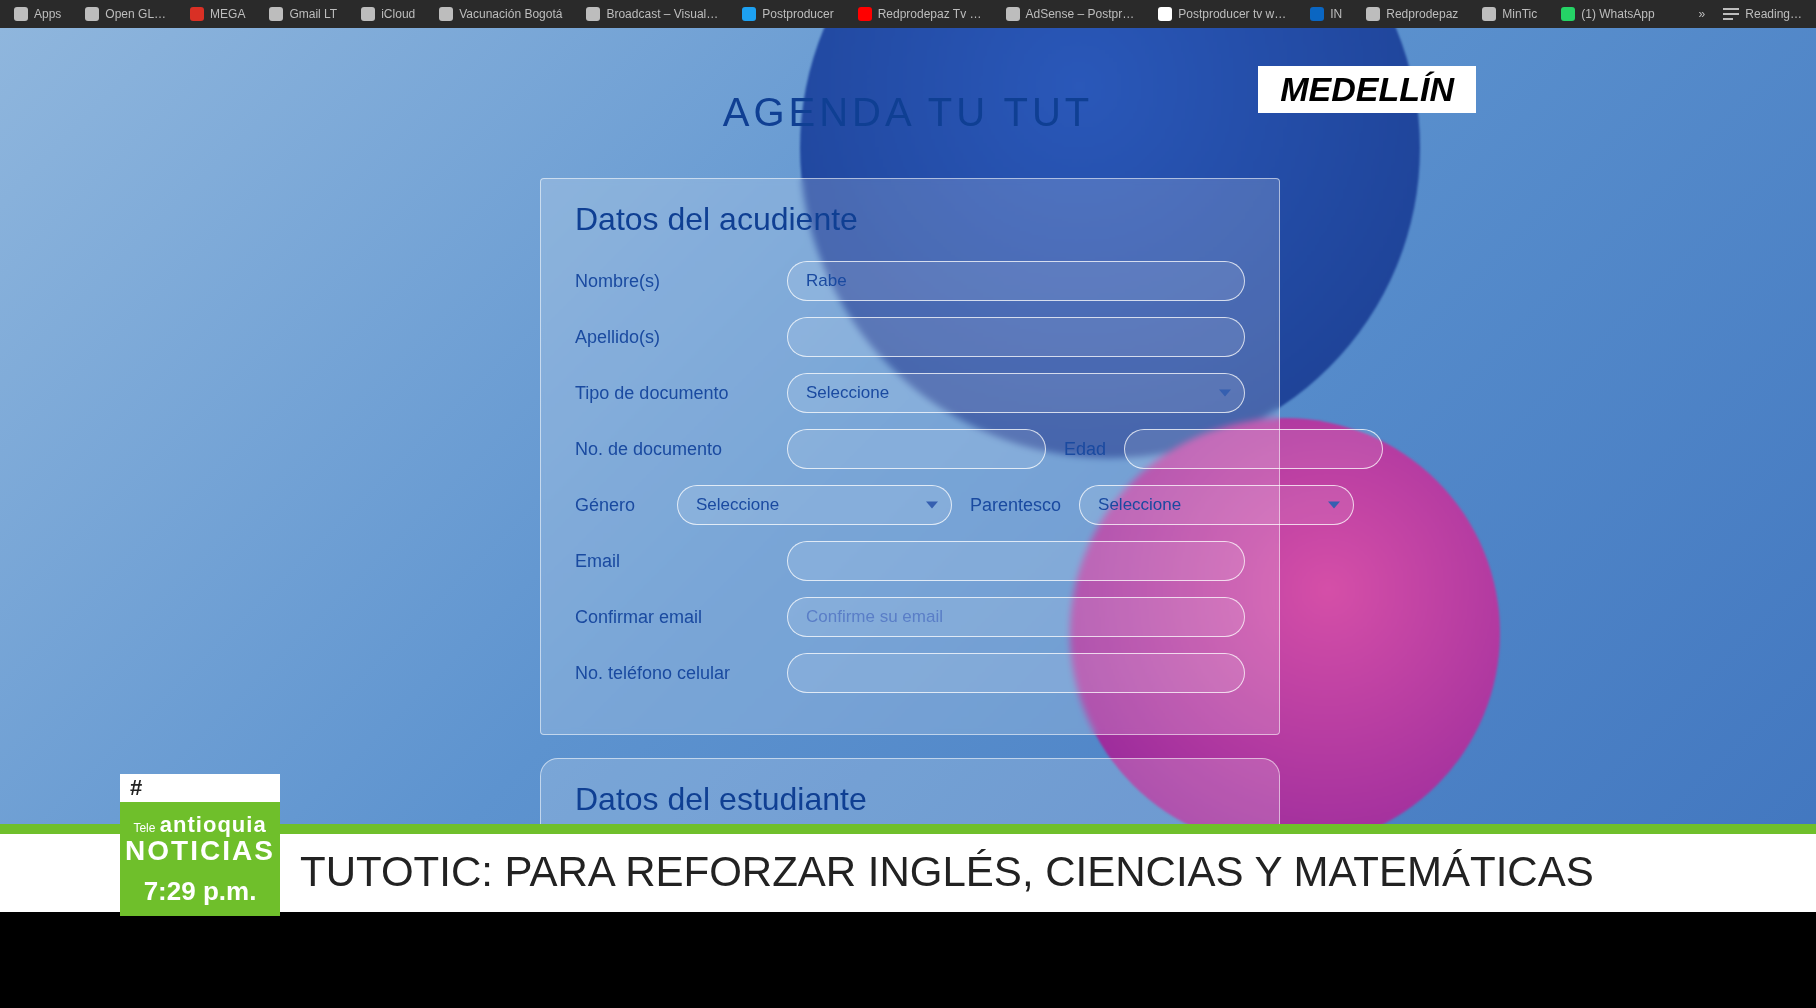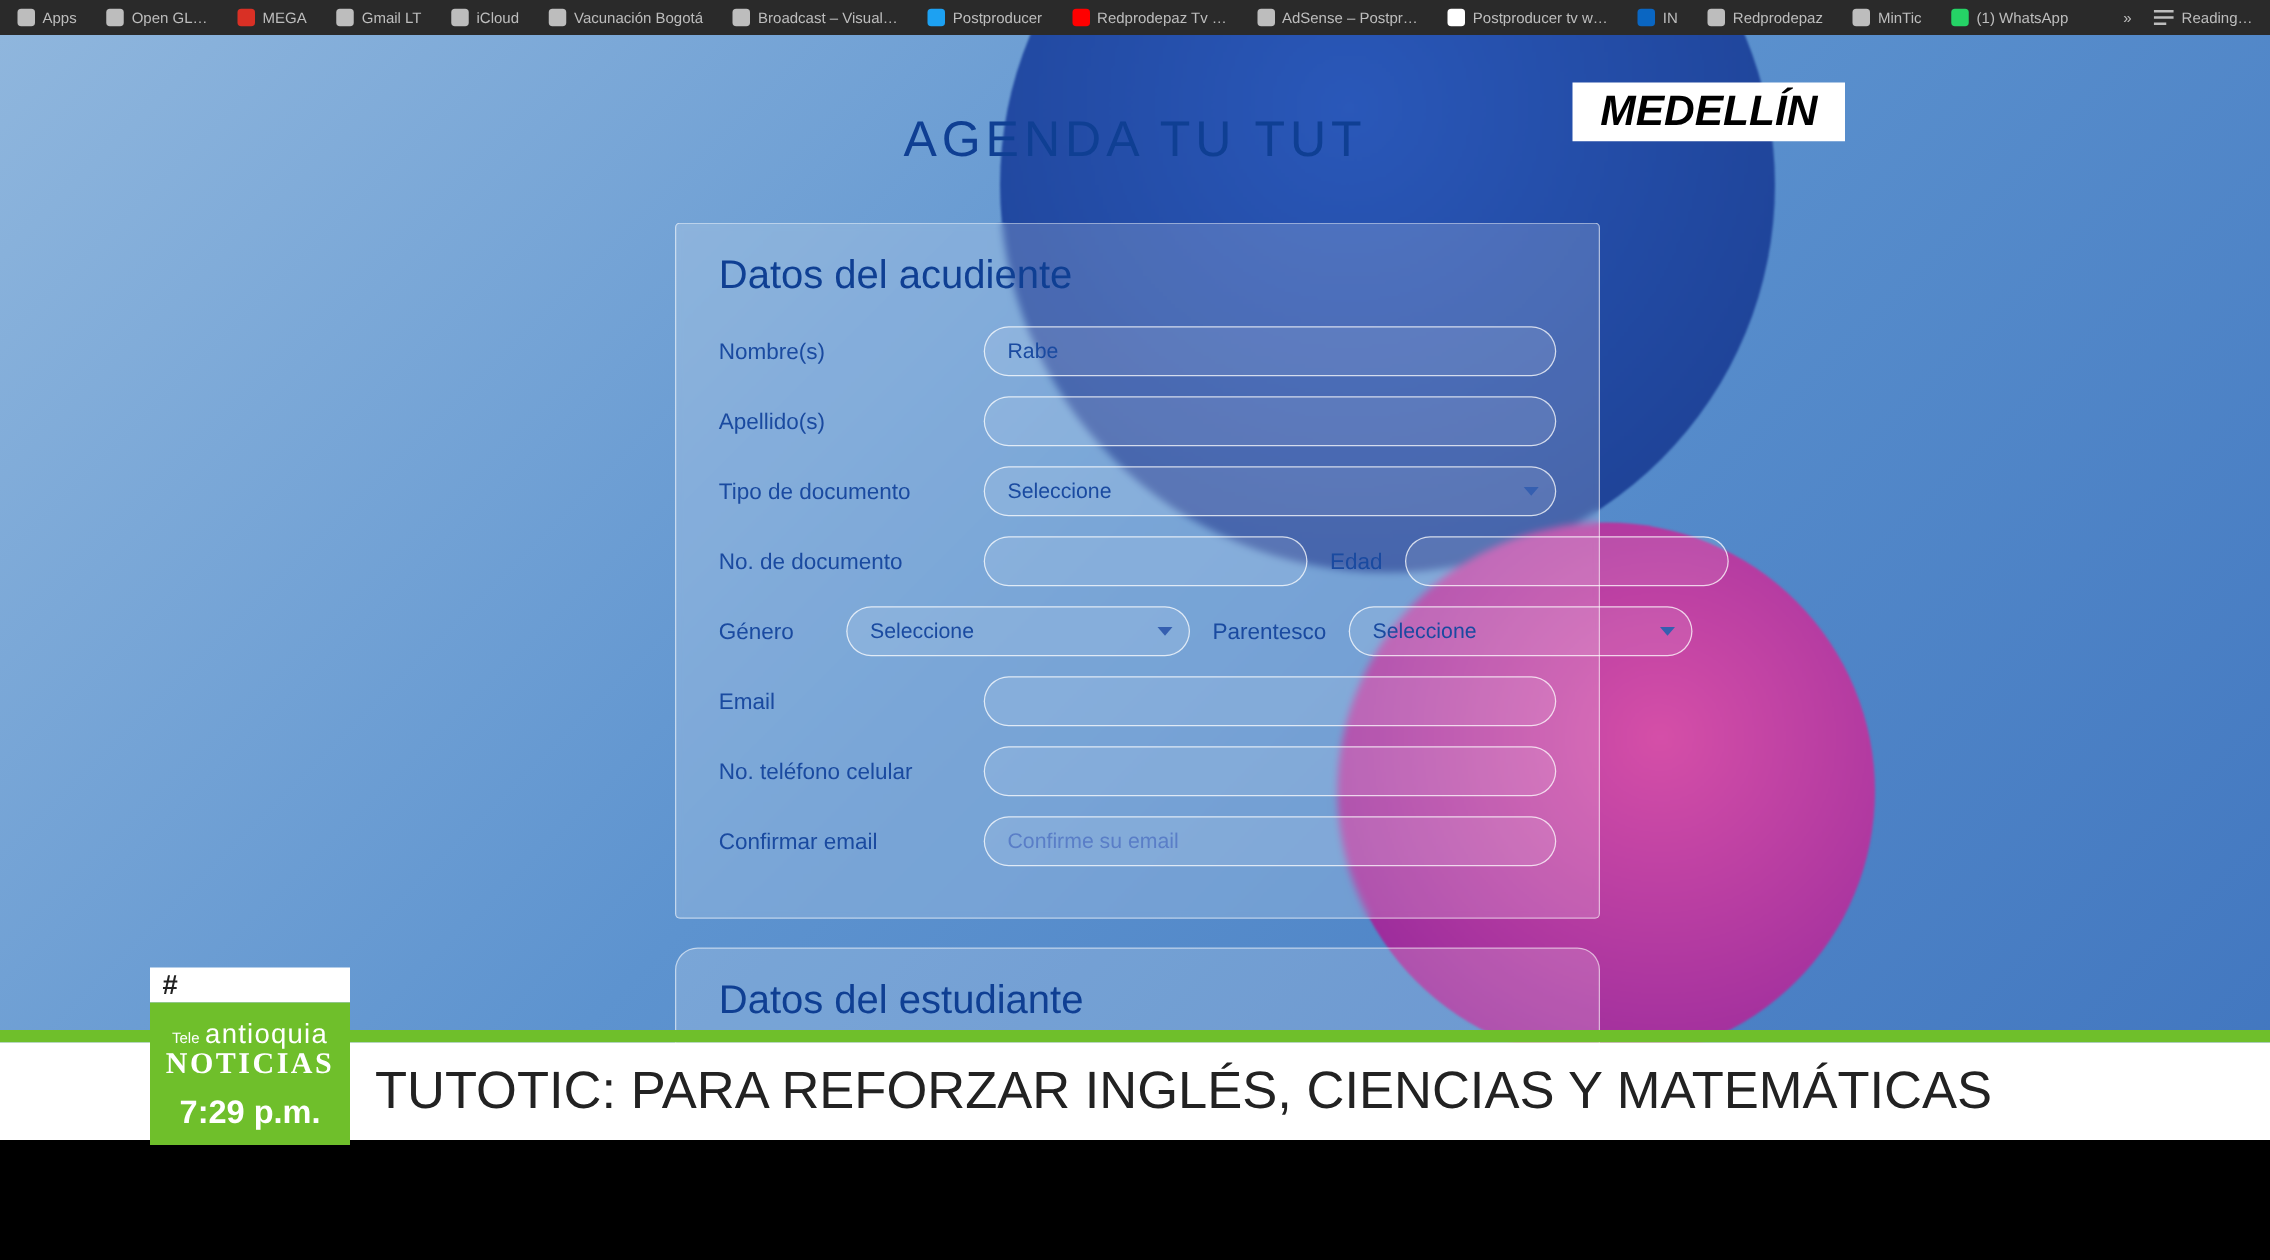--- a/index.html
+++ b/index.html
@@ -121,22 +121,22 @@
     width:100%; height:28px; background:#fff;
     display:flex; align-items:center; justify-content:flex-start; padding-left:10px;
     font-size:22px; color:#222; font-weight:700;
   }
   .logo-mid {
     flex:1; background:#6fbf2b; color:#fff;
     display:flex; flex-direction:column; align-items:center; justify-content:center;
     line-height:1.05;
   }
   .logo-mid .l1 { font-size:12px; font-weight:300; }
-  .logo-mid .l2 { font-size:22px; font-weight:400; letter-spacing:1px;}
-  .logo-mid .l3 { font-size:24px; font-weight:700; letter-spacing:2px;font-family:Liberation Serif, serif;}
+  .logo-mid .l2 { font-size:22px; font-weight:700; letter-spacing:1px;}
+  .logo-mid .l3 { font-size:28px; font-weight:700; letter-spacing:2px;}
   .logo-mid .l4 { font-size:26px; font-weight:700; margin-top:12px;text-align:center;}
   .black-bar { position:absolute; left:0; right:0; bottom:0; height:96px; background:#000; }
 </style>
 </head>
 <body>
 
 <div class="chrome">
   <div id="bm-host" style="display:flex;gap:24px;align-items:center;">
       <div class="bm">
         <span class="bm-icon" style="background: rgb(189, 189, 189);"></span>
@@ -255,26 +255,26 @@
       <div class="sel-wrap">
         <input class="sel" readonly="" value="Seleccione" style="">
         <span class="chev"></span>
       </div>
     </div>
     <div class="row">
       <span class="lbl">Email</span>
       <input class="fld" style="">
     </div>
     <div class="row">
+      <span class="lbl">Confirmar email</span>
+      <input class="fld" placeholder="Confirme su email" style="">
+    </div>
+    <div class="row">
       <span class="lbl">No. teléfono celular</span>
       <input class="fld" style="">
-    </div>
-    <div class="row">
-      <span class="lbl">Confirmar email</span>
-      <input class="fld" placeholder="Confirme su email" style="">
     </div>
   </div>
 
   <div class="card2">
     <h2>Datos del estudiante</h2>
     <div class="row">
       <span class="lbl">Nombre(s)</span>
       <input class="fld" style="">
     </div>
     <div style="height:50px"></div>

